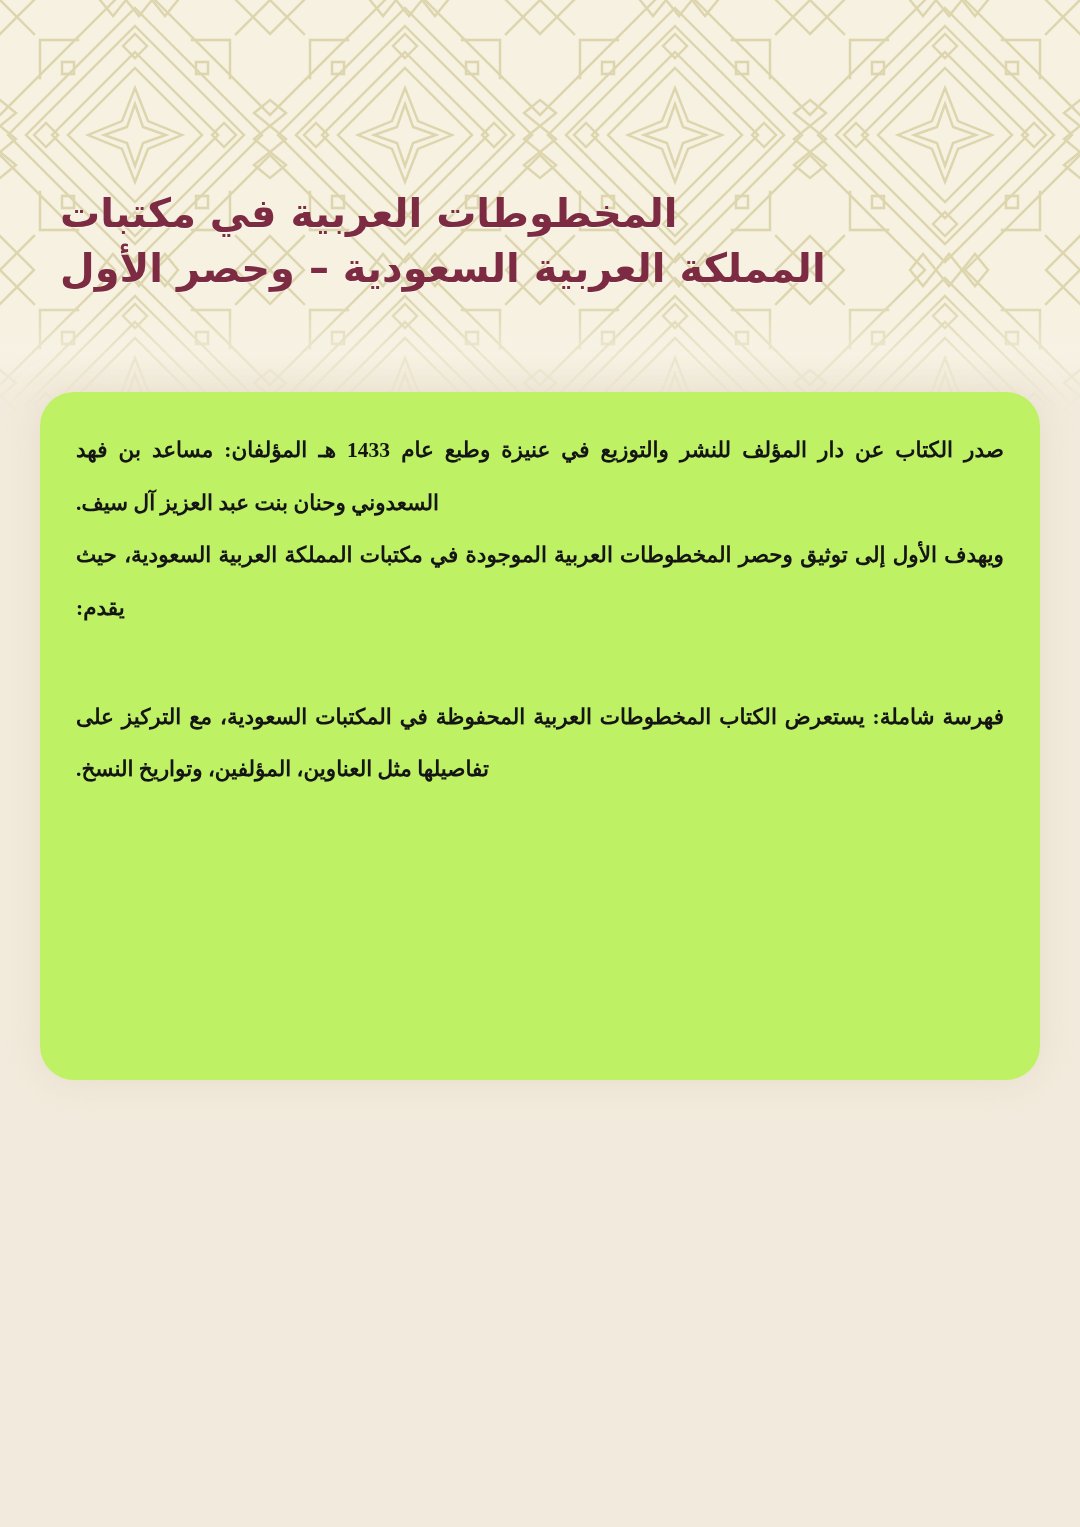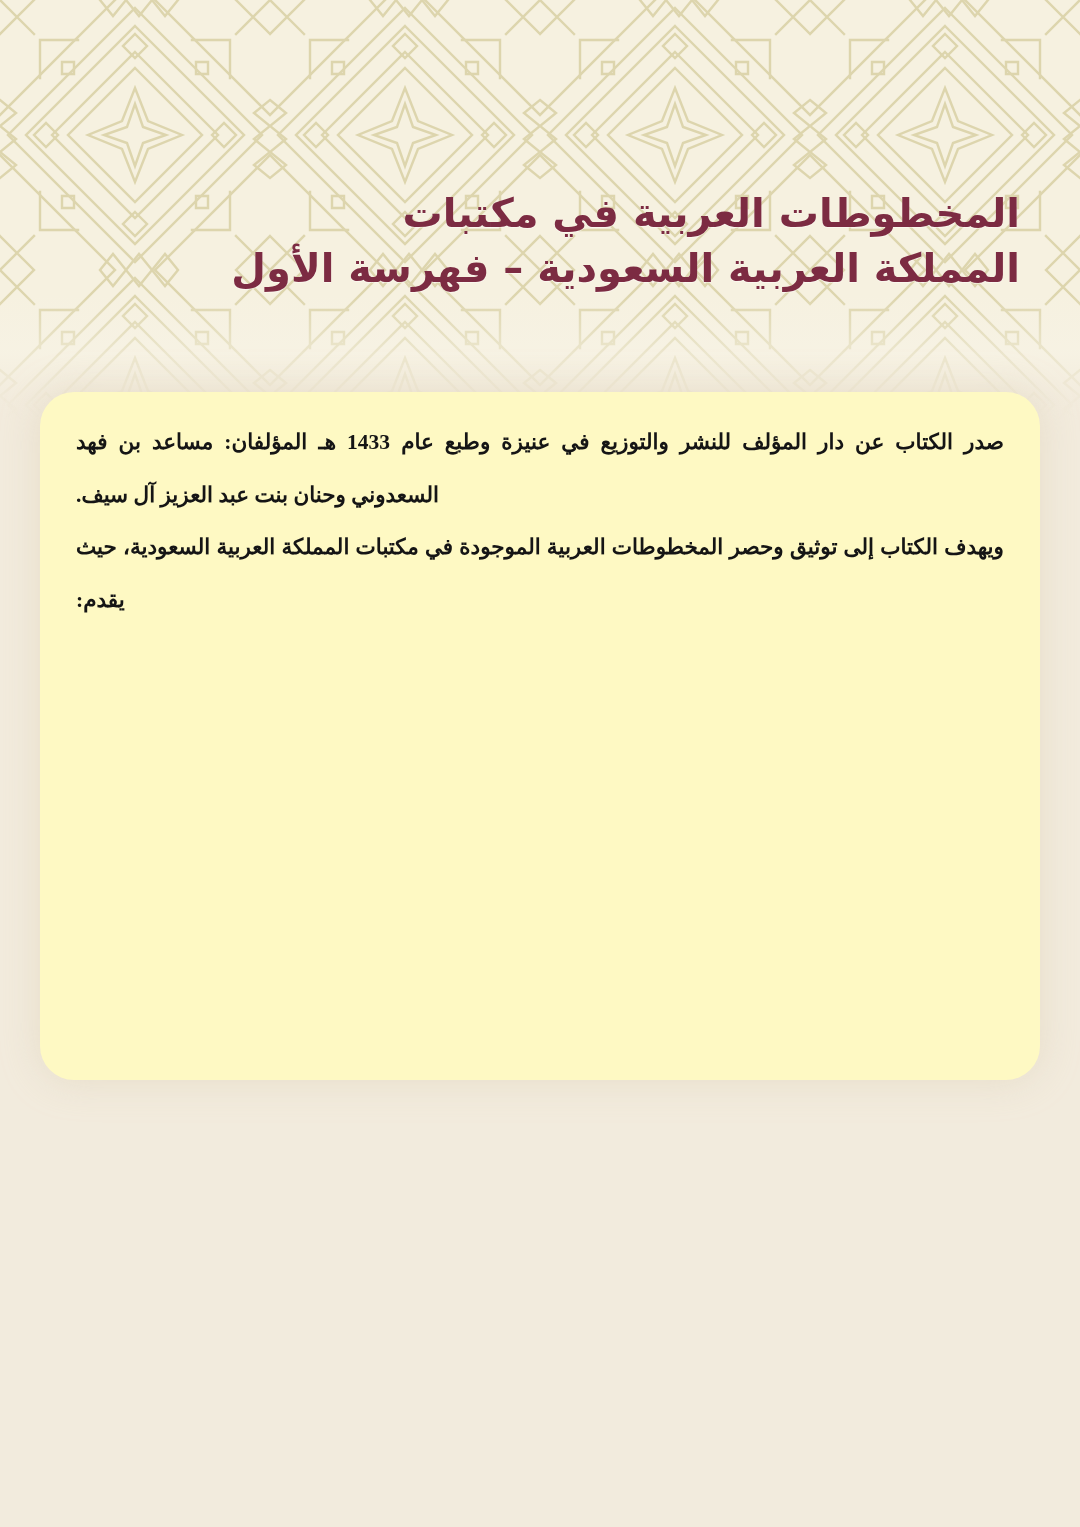--- a/index.html
+++ b/index.html
@@ -53,21 +53,21 @@
                 rgba(242,235,221,1) 100%);
     pointer-events: none;
   }
 
   
   .title-wrap {
     position: absolute;
     top: 186px;
     left: 0;
     right: 0;
-    text-align: right;
+    text-align: left;
     z-index: 4;
     padding: 0 60px;
     box-sizing: border-box;
   }
 
   .poster-title {
     margin: 0;
     font-family: "DejaVu Sans", "Liberation Sans", sans-serif;
     font-weight: 700;
     font-size: 40px;
@@ -78,25 +78,25 @@
     direction: rtl;
   }
 
   
   .content-card {
     position: absolute;
     top: 392px;
     right: 40px;
     left: 40px;
     height: 688px;
-    background: #fef9c3;
+    background: #bef264;
     border-radius: 34px;
     box-shadow: 0 0 38px rgba(214, 200, 170, 0.40);
     box-sizing: border-box;
-    padding: 24px 36px 30px 36px;
+    padding: 32px 36px 30px 36px;
     z-index: 3;
     overflow: hidden;
   }
 
   .body-text {
     direction: rtl;
     text-align: justify;
     text-align-last: left;
     color: #151515;
     font-family: "Liberation Serif", "DejaVu Serif", serif;
@@ -171,30 +171,31 @@
             </g>
           </pattern>
         </defs>
         <rect width="1080" height="420" fill="url(#najdi)"></rect>
       </svg>
     </div>
     <div class="fade"></div>
   </div>
 
   <div class="title-wrap">
-    <h1 class="poster-title"><span>المخطوطات العربية في مكتبات</span><br><span>المملكة العربية السعودية – فهرسة الأول</span></h1>
+    <h1 class="poster-title"><span>المخطوطات العربية في مكتبات</span><br><span>المملكة العربية السعودية – وحصر الأول</span></h1>
   </div>
 
   <div class="content-card">
     <div class="body-text">
 
       <p class="para tight">صدر الكتاب عن دار المؤلف للنشر والتوزيع في عنيزة وطبع عام 1433 هـ المؤلفان: مساعد بن فهد السعدوني وحنان بنت عبد العزيز آل سيف.</p>
 
-      <p class="para gap-md">ويهدف الكتاب إلى توثيق وحصر المخطوطات العربية الموجودة في مكتبات المملكة العربية السعودية، حيث يقدم:</p>
-
+      <p class="para gap-md">ويهدف الأول إلى توثيق وحصر المخطوطات العربية الموجودة في مكتبات المملكة العربية السعودية، حيث يقدم:</p>
+
+      <p class="para gap-md">فهرسة شاملة: يستعرض الكتاب المخطوطات العربية المحفوظة في المكتبات السعودية، مع التركيز على تفاصيلها مثل العناوين، المؤلفين، وتواريخ النسخ.</p>
 
 
 
 
       <div class="card-tail"></div>
     </div>
   </div>
 
 </div>
 

